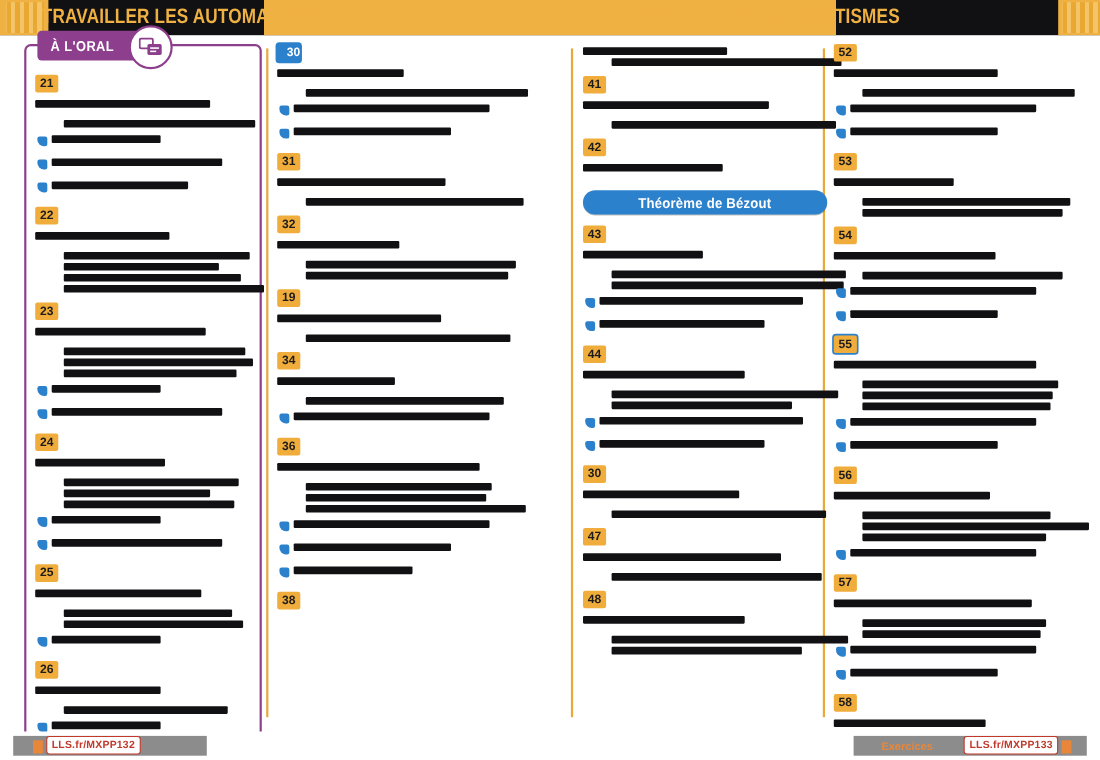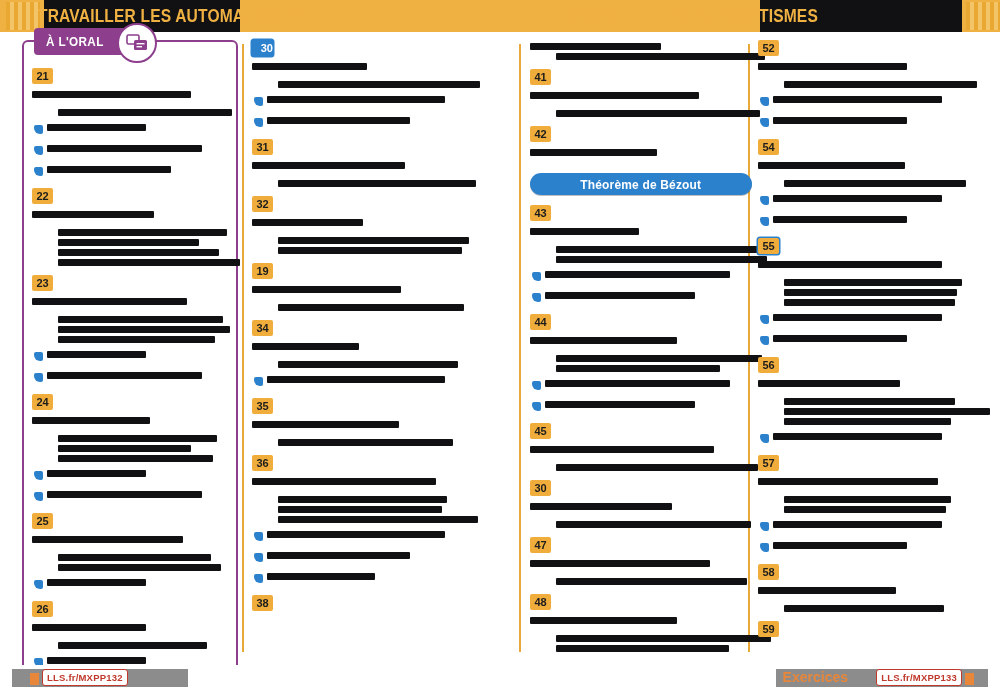--- a/index.html
+++ b/index.html
@@ -71,21 +71,21 @@
   .fbar.r{right:12px;width:212px;}
   .flink{position:absolute;bottom:5px;height:15px;border:1px solid #c0392b;border-radius:3px;
        background:#fff;display:flex;align-items:center;padding:0 4px;}
   .flink .t{font-size:9.5px;font-weight:bold;color:#c0392b;white-space:nowrap;
        font-family:"Liberation Sans",sans-serif;letter-spacing:.2px;}
   .flink.l{left:42px;}
   .flink.r{right:38px;}
   .fdot{position:absolute;bottom:6px;width:9px;height:12px;background:#e8873a;}
   .fdot.l{left:30px;}
   .fdot.r{right:26px;}
-  .flabel{position:absolute;bottom:6px;font-size:14px;font-weight:bold;color:#e8873a;}
+  .flabel{position:absolute;bottom:6px;font-size:10px;font-weight:bold;color:#e8873a;}
   .flabel.r{right:152px;}
 </style>
 </head>
 <body>
 
 <div class="topbar">
   <div class="amber-left"></div>
   <div class="amber-mid"></div>
   <div class="amber-right"></div>
   <div class="corner-grid"></div>
@@ -125,21 +125,20 @@
 
 </div>
 
 <div class="col col2">
   <div id="list-c2top">
       <div class="ex"><span class="num blue">30</span><span class="lines"><div class="ln" style="width: 52%; margin-left: 0px; display: inline-block; vertical-align: top; margin-top: 3px;"></div><div class="ln i" style="width: 91%;"></div><div style="margin-left: 2px; margin-top: 3px;"><span class="bul"></span><span class="ln" style="display: inline-block; width: 81%; vertical-align: -1px;"></span></div><div style="margin-left: 2px; margin-top: 3px;"><span class="bul"></span><span class="ln" style="display: inline-block; width: 65%; vertical-align: -1px;"></span></div></span></div>
       <div class="ex"><span class="num">31</span><span class="lines"><div class="ln" style="width: 69%; margin-left: 0px; display: inline-block; vertical-align: top; margin-top: 3px;"></div><div class="ln i" style="width: 89%;"></div></span></div>
       <div class="ex"><span class="num">32</span><span class="lines"><div class="ln" style="width: 50%; margin-left: 0px; display: inline-block; vertical-align: top; margin-top: 3px;"></div><div class="ln i" style="width: 86%;"></div><div class="ln i" style="width: 83%;"></div></span></div>
       <div class="ex"><span class="num">19</span><span class="lines"><div class="ln" style="width: 67%; margin-left: 0px; display: inline-block; vertical-align: top; margin-top: 3px;"></div><div class="ln i" style="width: 84%;"></div></span></div>
       <div class="ex"><span class="num">34</span><span class="lines"><div class="ln" style="width: 48%; margin-left: 0px; display: inline-block; vertical-align: top; margin-top: 3px;"></div><div class="ln i" style="width: 81%;"></div><div style="margin-left: 2px; margin-top: 3px;"><span class="bul"></span><span class="ln" style="display: inline-block; width: 81%; vertical-align: -1px;"></span></div></span></div>
-      <div class="ex"><span class="num">35</span><span class="lines"><div class="ln" style="width: 66%; margin-left: 0px; display: inline-block; vertical-align: top; margin-top: 3px;"></div><div class="ln i" style="width: 79%;"></div></span></div>
       <div class="ex"><span class="num">36</span><span class="lines"><div class="ln" style="width: 83%; margin-left: 0px; display: inline-block; vertical-align: top; margin-top: 3px;"></div><div class="ln i" style="width: 76%;"></div><div class="ln i" style="width: 74%;"></div><div class="ln i" style="width: 90%;"></div><div style="margin-left: 2px; margin-top: 3px;"><span class="bul"></span><span class="ln" style="display: inline-block; width: 81%; vertical-align: -1px;"></span></div><div style="margin-left: 2px; margin-top: 3px;"><span class="bul"></span><span class="ln" style="display: inline-block; width: 65%; vertical-align: -1px;"></span></div><div style="margin-left: 2px; margin-top: 3px;"><span class="bul"></span><span class="ln" style="display: inline-block; width: 49%; vertical-align: -1px;"></span></div></span></div>
     </div>
 
   <div id="list-euclide">
       <div class="ex"><span class="num">38</span></div>
     </div>
 </div>
 
 <div class="col col3">
   <div id="list-c3top">
@@ -152,34 +151,34 @@
       <div class="ex"><span class="num">41</span><span class="lines"><div class="ln" style="width: 76%; margin-left: 0px; display: inline-block; vertical-align: top; margin-top: 3px;"></div><div class="ln i" style="width: 92%;"></div></span></div>
       <div class="ex"><span class="num">42</span><span class="lines"><div class="ln" style="width: 57%; margin-left: 0px; display: inline-block; vertical-align: top; margin-top: 3px;"></div></span></div>
     </div>
 
   <div class="sect">
     <span class="t">Théorème de Bézout</span>
   </div>
   <div id="list-bezout">
       <div class="ex"><span class="num">43</span><span class="lines"><div class="ln" style="width: 49%; margin-left: 0px; display: inline-block; vertical-align: top; margin-top: 3px;"></div><div class="ln i" style="width: 96%;"></div><div class="ln i" style="width: 95%;"></div><div style="margin-left: 2px; margin-top: 3px;"><span class="bul"></span><span class="ln" style="display: inline-block; width: 84%; vertical-align: -1px;"></span></div><div style="margin-left: 2px; margin-top: 3px;"><span class="bul"></span><span class="ln" style="display: inline-block; width: 68%; vertical-align: -1px;"></span></div></span></div>
       <div class="ex"><span class="num">44</span><span class="lines"><div class="ln" style="width: 66%; margin-left: 0px; display: inline-block; vertical-align: top; margin-top: 3px;"></div><div class="ln i" style="width: 93%;"></div><div class="ln i" style="width: 74%;"></div><div style="margin-left: 2px; margin-top: 3px;"><span class="bul"></span><span class="ln" style="display: inline-block; width: 84%; vertical-align: -1px;"></span></div><div style="margin-left: 2px; margin-top: 3px;"><span class="bul"></span><span class="ln" style="display: inline-block; width: 68%; vertical-align: -1px;"></span></div></span></div>
-      <div class="ex"><span class="num">45</span><span class="lines"><div class="ln" style="width: 83%; margin-left: 0px; display: inline-block; vertical-align: top; margin-top: 3px;"></div><div class="ln i" style="width: 91%;"></div></span></div>
       <div class="ex"><span class="num">30</span><span class="lines"><div class="ln" style="width: 64%; margin-left: 0px; display: inline-block; vertical-align: top; margin-top: 3px;"></div><div class="ln i" style="width: 88%;"></div></span></div>
       <div class="ex"><span class="num">47</span><span class="lines"><div class="ln" style="width: 81%; margin-left: 0px; display: inline-block; vertical-align: top; margin-top: 3px;"></div><div class="ln i" style="width: 86%;"></div></span></div>
     </div>
 
   <div id="list-dioph">
       <div class="ex"><span class="num">48</span><span class="lines"><div class="ln" style="width: 66%; margin-left: 0px; display: inline-block; vertical-align: top; margin-top: 3px;"></div><div class="ln i" style="width: 97%;"></div><div class="ln i" style="width: 78%;"></div></span></div>
     </div>
 
 </div>
 
 <div class="col col4">
   <div id="list-c4">
       <div class="ex"><span class="num">52</span><span class="lines"><div class="ln" style="width: 67%; margin-left: 0px; display: inline-block; vertical-align: top; margin-top: 3px;"></div><div class="ln i" style="width: 87%;"></div><div style="margin-left: 2px; margin-top: 3px;"><span class="bul"></span><span class="ln" style="display: inline-block; width: 77%; vertical-align: -1px;"></span></div><div style="margin-left: 2px; margin-top: 3px;"><span class="bul"></span><span class="ln" style="display: inline-block; width: 61%; vertical-align: -1px;"></span></div></span></div>
+      <div class="ex"><span class="num">53</span><span class="lines"><div class="ln" style="width: 49%; margin-left: 0px; display: inline-block; vertical-align: top; margin-top: 3px;"></div><div class="ln i" style="width: 85%;"></div><div class="ln i" style="width: 82%;"></div></span></div>
       <div class="ex"><span class="num">54</span><span class="lines"><div class="ln" style="width: 66%; margin-left: 0px; display: inline-block; vertical-align: top; margin-top: 3px;"></div><div class="ln i" style="width: 82%;"></div><div style="margin-left: 2px; margin-top: 3px;"><span class="bul"></span><span class="ln" style="display: inline-block; width: 77%; vertical-align: -1px;"></span></div><div style="margin-left: 2px; margin-top: 3px;"><span class="bul"></span><span class="ln" style="display: inline-block; width: 61%; vertical-align: -1px;"></span></div></span></div>
       <div class="ex"><span class="num outline">55</span><span class="lines"><div class="ln" style="width: 83%; margin-left: 0px; display: inline-block; vertical-align: top; margin-top: 3px;"></div><div class="ln i" style="width: 80%;"></div><div class="ln i" style="width: 78%;"></div><div class="ln i" style="width: 77%;"></div><div style="margin-left: 2px; margin-top: 3px;"><span class="bul"></span><span class="ln" style="display: inline-block; width: 77%; vertical-align: -1px;"></span></div><div style="margin-left: 2px; margin-top: 3px;"><span class="bul"></span><span class="ln" style="display: inline-block; width: 61%; vertical-align: -1px;"></span></div></span></div>
       <div class="ex"><span class="num">56</span><span class="lines"><div class="ln" style="width: 64%; margin-left: 0px; display: inline-block; vertical-align: top; margin-top: 3px;"></div><div class="ln i" style="width: 77%;"></div><div class="ln i" style="width: 93%;"></div><div class="ln i" style="width: 75%;"></div><div style="margin-left: 2px; margin-top: 3px;"><span class="bul"></span><span class="ln" style="display: inline-block; width: 77%; vertical-align: -1px;"></span></div></span></div>
       <div class="ex"><span class="num">57</span><span class="lines"><div class="ln" style="width: 81%; margin-left: 0px; display: inline-block; vertical-align: top; margin-top: 3px;"></div><div class="ln i" style="width: 75%;"></div><div class="ln i" style="width: 73%;"></div><div style="margin-left: 2px; margin-top: 3px;"><span class="bul"></span><span class="ln" style="display: inline-block; width: 77%; vertical-align: -1px;"></span></div><div style="margin-left: 2px; margin-top: 3px;"><span class="bul"></span><span class="ln" style="display: inline-block; width: 61%; vertical-align: -1px;"></span></div></span></div>
       <div class="ex"><span class="num">58</span><span class="lines"><div class="ln" style="width: 62%; margin-left: 0px; display: inline-block; vertical-align: top; margin-top: 3px;"></div><div class="ln i" style="width: 72%;"></div></span></div>
       <div class="ex"><span class="num">59</span></div>
     </div>
 </div>
 
 <div class="footer">

